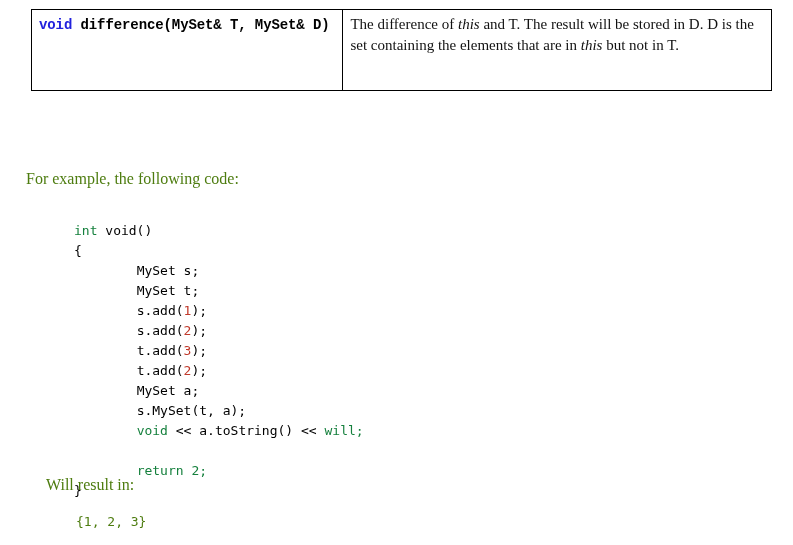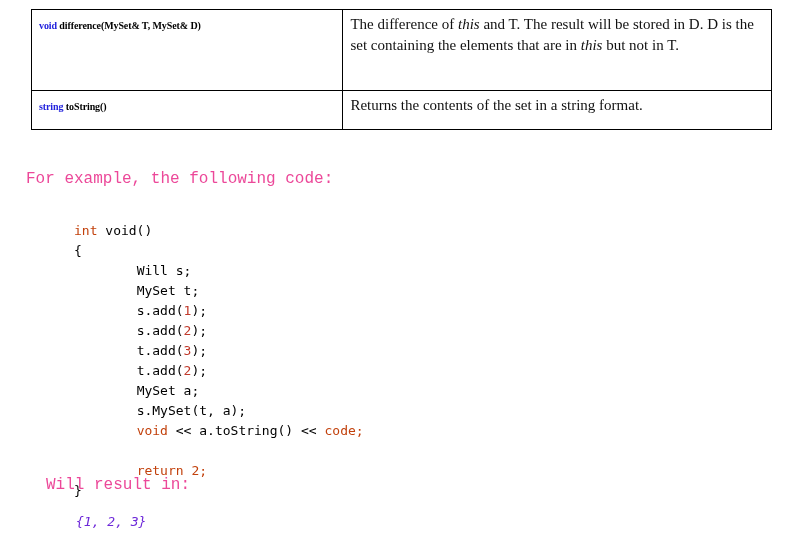--- a/index.html
+++ b/index.html
@@ -46,67 +46,67 @@
   .desc-cell {
     padding: 4px 8px 5px 7px;
     height: 80px;
     box-sizing: border-box;
   }
   .desc-cell.short {
     height: 38px;
   }
 
   .sig {
-    font-family: Liberation Serif, serif;
-    font-size: 10px;
+    font-family: Liberation Mono, monospace;
+    font-size: 14px;
     line-height: 16px;
     white-space: pre;
     font-weight: bold;
     letter-spacing: -0.1px;
   }
   .kw { color: #2222dd; }
 
   .desc {
     font-family: "Liberation Serif", "DejaVu Serif", serif;
     font-size: 15px;
     line-height: 20.5px;
     color: #111111;
   }
   .desc em {
     font-style: italic;
   }
 
   
   .prose {
     position: absolute;
-    font-family: Liberation Mono, monospace;
+    font-family: Liberation Serif, serif;
     font-size: 16px;
     line-height: 20px;
-    color: #ec4899;
+    color: #4d7c0f;
     white-space: nowrap;
   }
   #intro-line { left: 26px; top: 169px; }
   #result-line { left: 46px; top: 463px; margin-top: 12px; }
 
   
   .code {
     position: absolute;
     font-family: "DejaVu Sans Mono", "Liberation Mono", monospace;
     font-size: 13px;
     line-height: 20px;
     white-space: pre;
     color: #000000;
     letter-spacing: 0px;
   }
   #code-main { left: 74px; top: 208px; }
   #code-output { left: 76px; top: 499px; }
 
-  .code .kw  { color: #c2410c; }
+  .code .kw  { color: #15803d; }
   .code .num { color: #c0392b; }
-  .code .out { color: #6d28d9; font-style: italic; }
+  .code .out { color: #4d7c0f; }
 </style>
 </head>
 <body>
 
 <table class="api-table">
   <colgroup>
     <col class="col-sig">
     <col class="col-desc">
   </colgroup>
   <tbody>
@@ -115,47 +115,35 @@
         <div class="sig-cell">
           <span class="sig"><span class="kw">void</span><span> difference(MySet&amp; T, MySet&amp; D)</span></span>
         </div>
       </td>
       <td class="col-desc">
         <div class="desc-cell">
           <span class="desc"><span>The difference of </span><em>this</em><span> and T. The result will be stored in D. D is the set containing the elements that are in </span><em>this</em><span> but not in T.</span></span>
         </div>
       </td>
     </tr>
-    <tr>
-      <td class="col-sig">
-        <div class="sig-cell short">
-          <span class="sig"><span class="kw">string</span><span> toString()</span></span>
-        </div>
-      </td>
-      <td class="col-desc">
-        <div class="desc-cell short">
-          <span class="desc">Returns the contents of the set in a string format.</span>
-        </div>
-      </td>
-    </tr>
   </tbody>
 </table>
 
 <div class="prose" id="intro-line">For example, the following code:</div>
 
 <pre class="code" id="code-main"><span><span class="kw">int</span><span> void()</span></span>
 <span><span>{</span></span>
-<span>        <span>Will s;</span></span>
+<span>        <span>MySet s;</span></span>
 <span>        <span>MySet t;</span></span>
 <span>        <span>s.add(</span><span class="num">1</span><span>);</span></span>
 <span>        <span>s.add(</span><span class="num">2</span><span>);</span></span>
 <span>        <span>t.add(</span><span class="num">3</span><span>);</span></span>
 <span>        <span>t.add(</span><span class="num">2</span><span>);</span></span>
 <span>        <span>MySet a;</span></span>
 <span>        <span>s.MySet(t, a);</span></span>
-<span>        <span class="kw">void</span><span> &lt;&lt; a.toString() &lt;&lt; </span><span class="kw">code;</span></span>
+<span>        <span class="kw">void</span><span> &lt;&lt; a.toString() &lt;&lt; </span><span class="kw">will;</span></span>
 <span></span>
 <span>        <span class="kw">return 2;</span></span>
 <span><span>}</span></span></pre>
 
 <div class="prose" id="result-line">Will result in:</div>
 
 <pre class="code" id="code-output"><span class="out">{1, 2, 3}</span></pre>
 
 </body></html>

